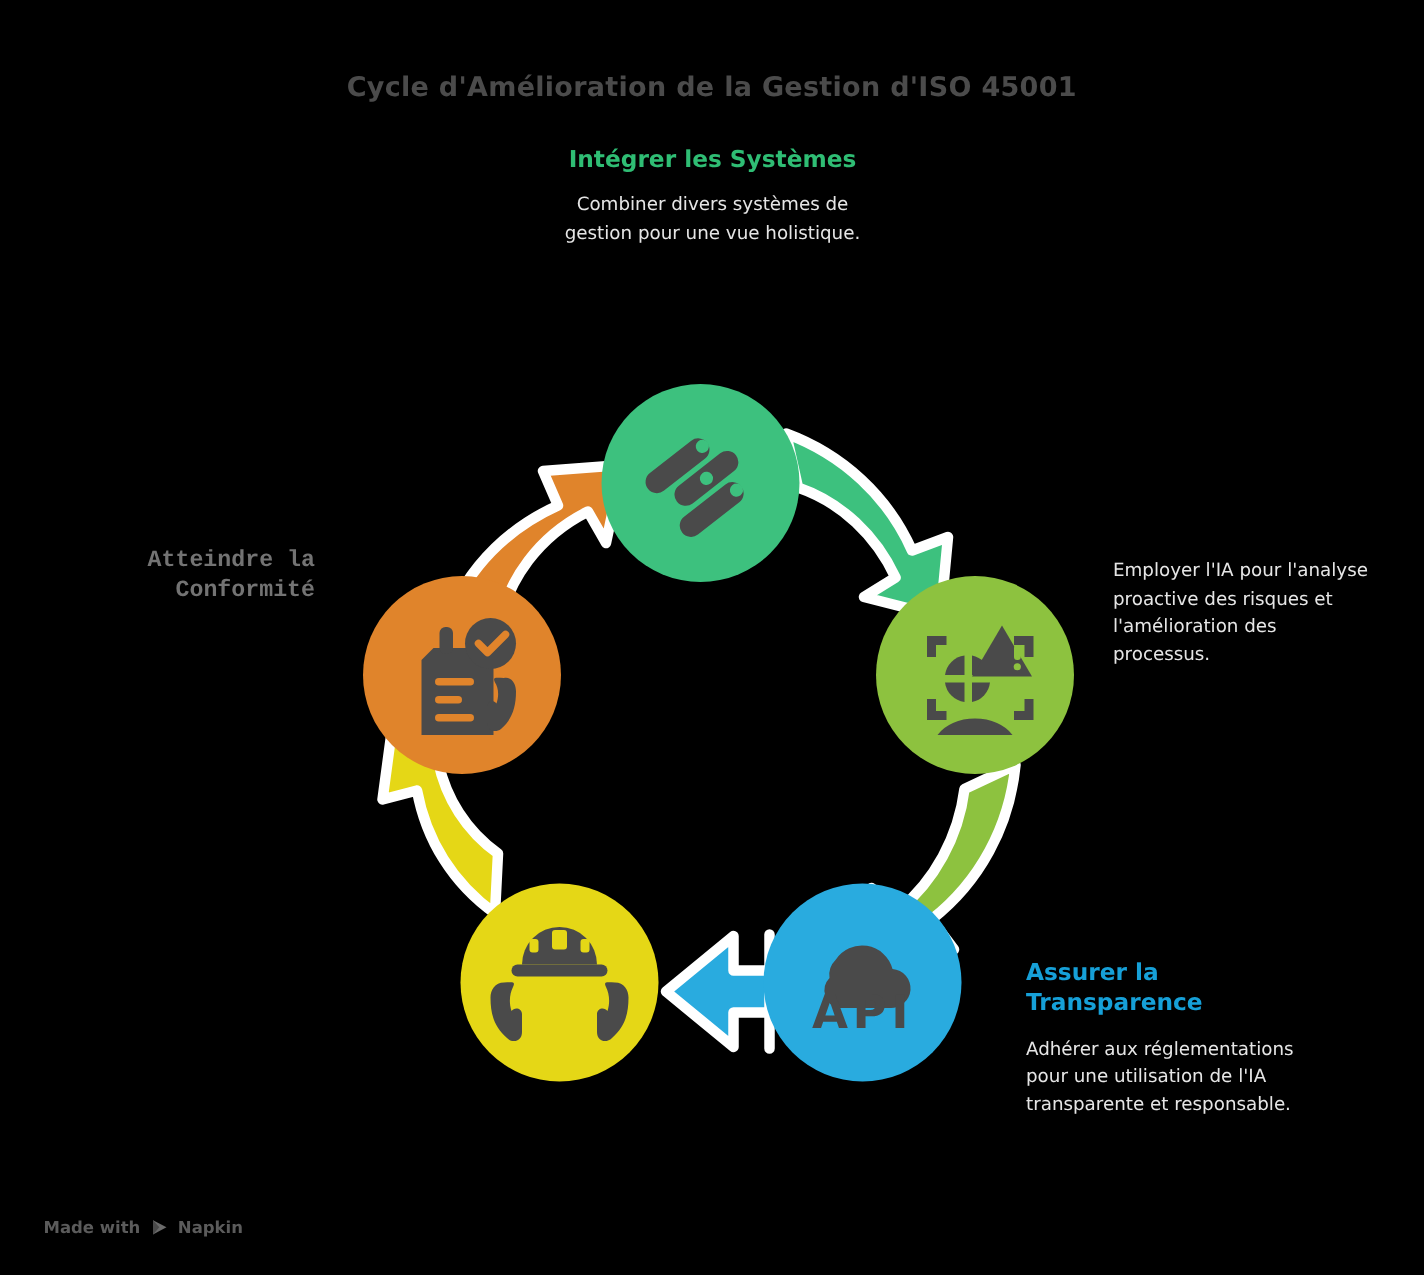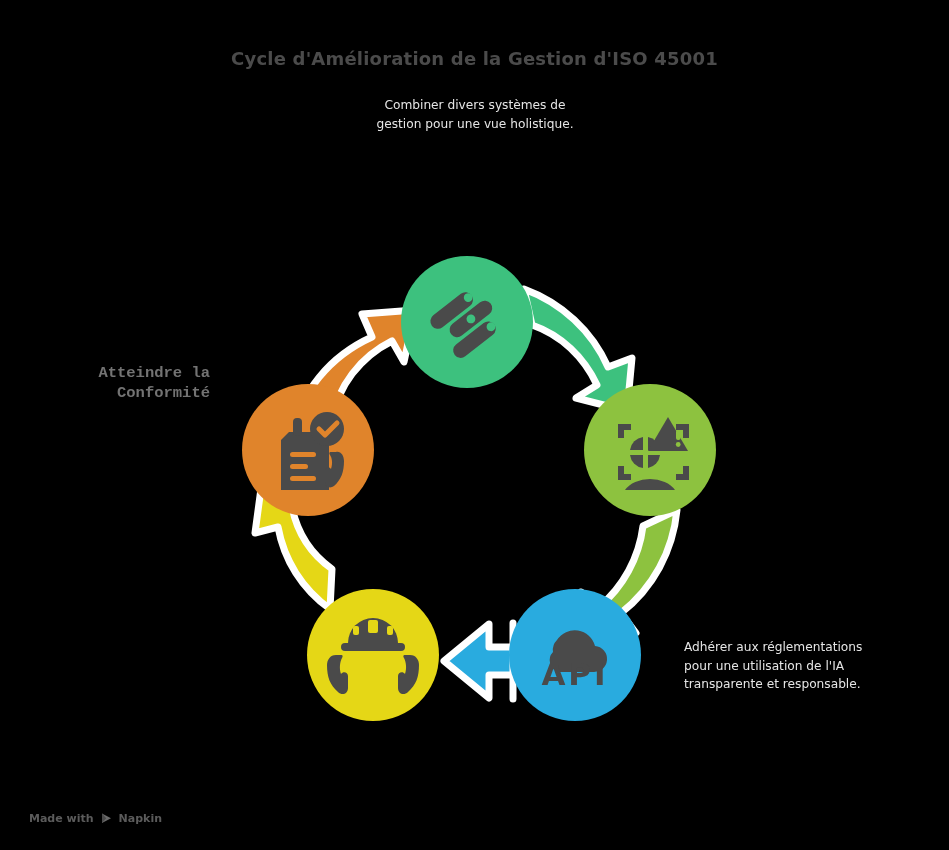--- a/index.html
+++ b/index.html
@@ -217,27 +217,30 @@
                  c -4 3 -9 1 -9 -4
                  v -11
                  c 0 -4 4 -5 6 -2
                  c 2 -6 1 -11 -1 -14
                  c -2 -4 1 -3 6 -3 z"></path>
       </g>
     </g>
   </svg>
 
   <div class="label-block" id="label-integrate">
+    <div class="label-heading">Intégrer les Systèmes</div>
     <div class="label-body">Combiner divers systèmes de gestion pour une vue holistique.</div>
   </div>
 
   <div class="label-block" id="label-ai">
+    <div class="label-body">Employer l'IA pour l'analyse proactive des risques et l'amélioration des processus.</div>
   </div>
 
   <div class="label-block" id="label-transparency">
+    <div class="label-heading">Assurer la Transparence</div>
     <div class="label-body">Adhérer aux réglementations pour une utilisation de l'IA transparente et responsable.</div>
   </div>
 
 
   <div class="label-block" id="label-compliance">
     <div class="label-heading">Atteindre la Conformité</div>
   </div>
 
   <div id="watermark">
     <span>Made with</span>

